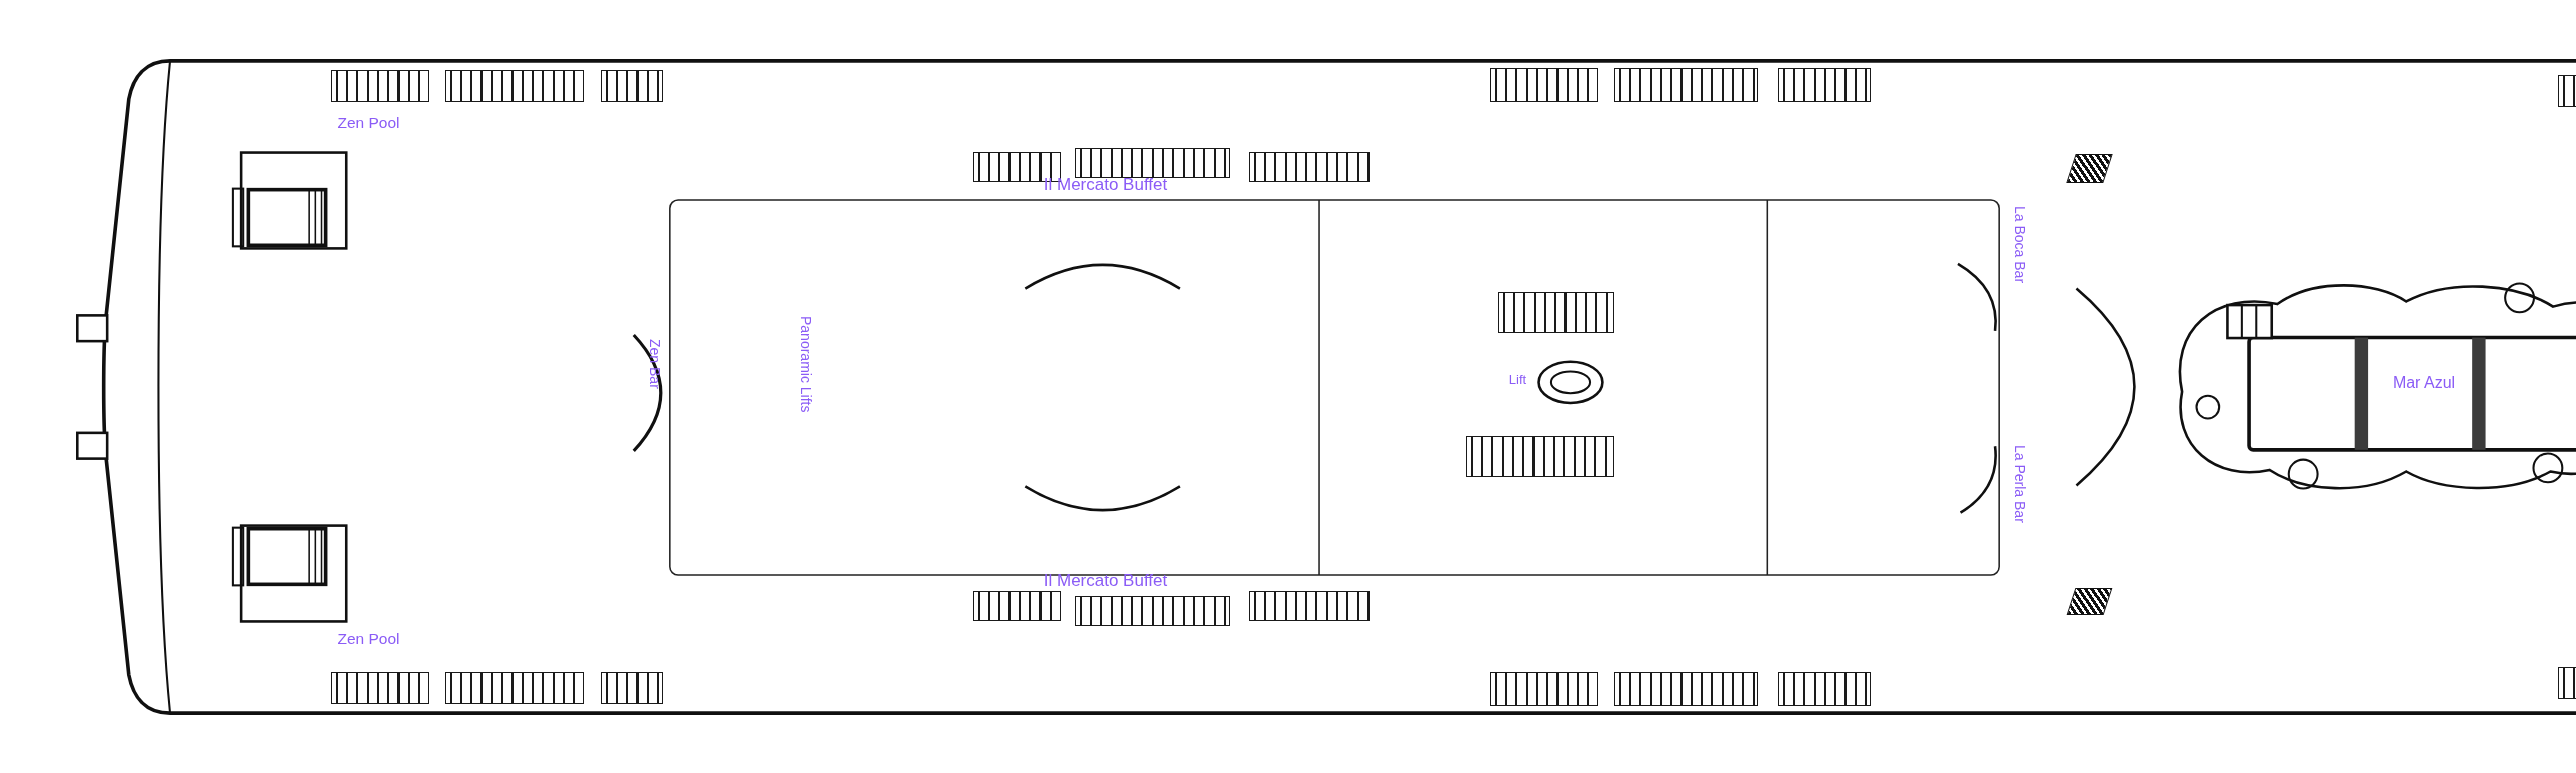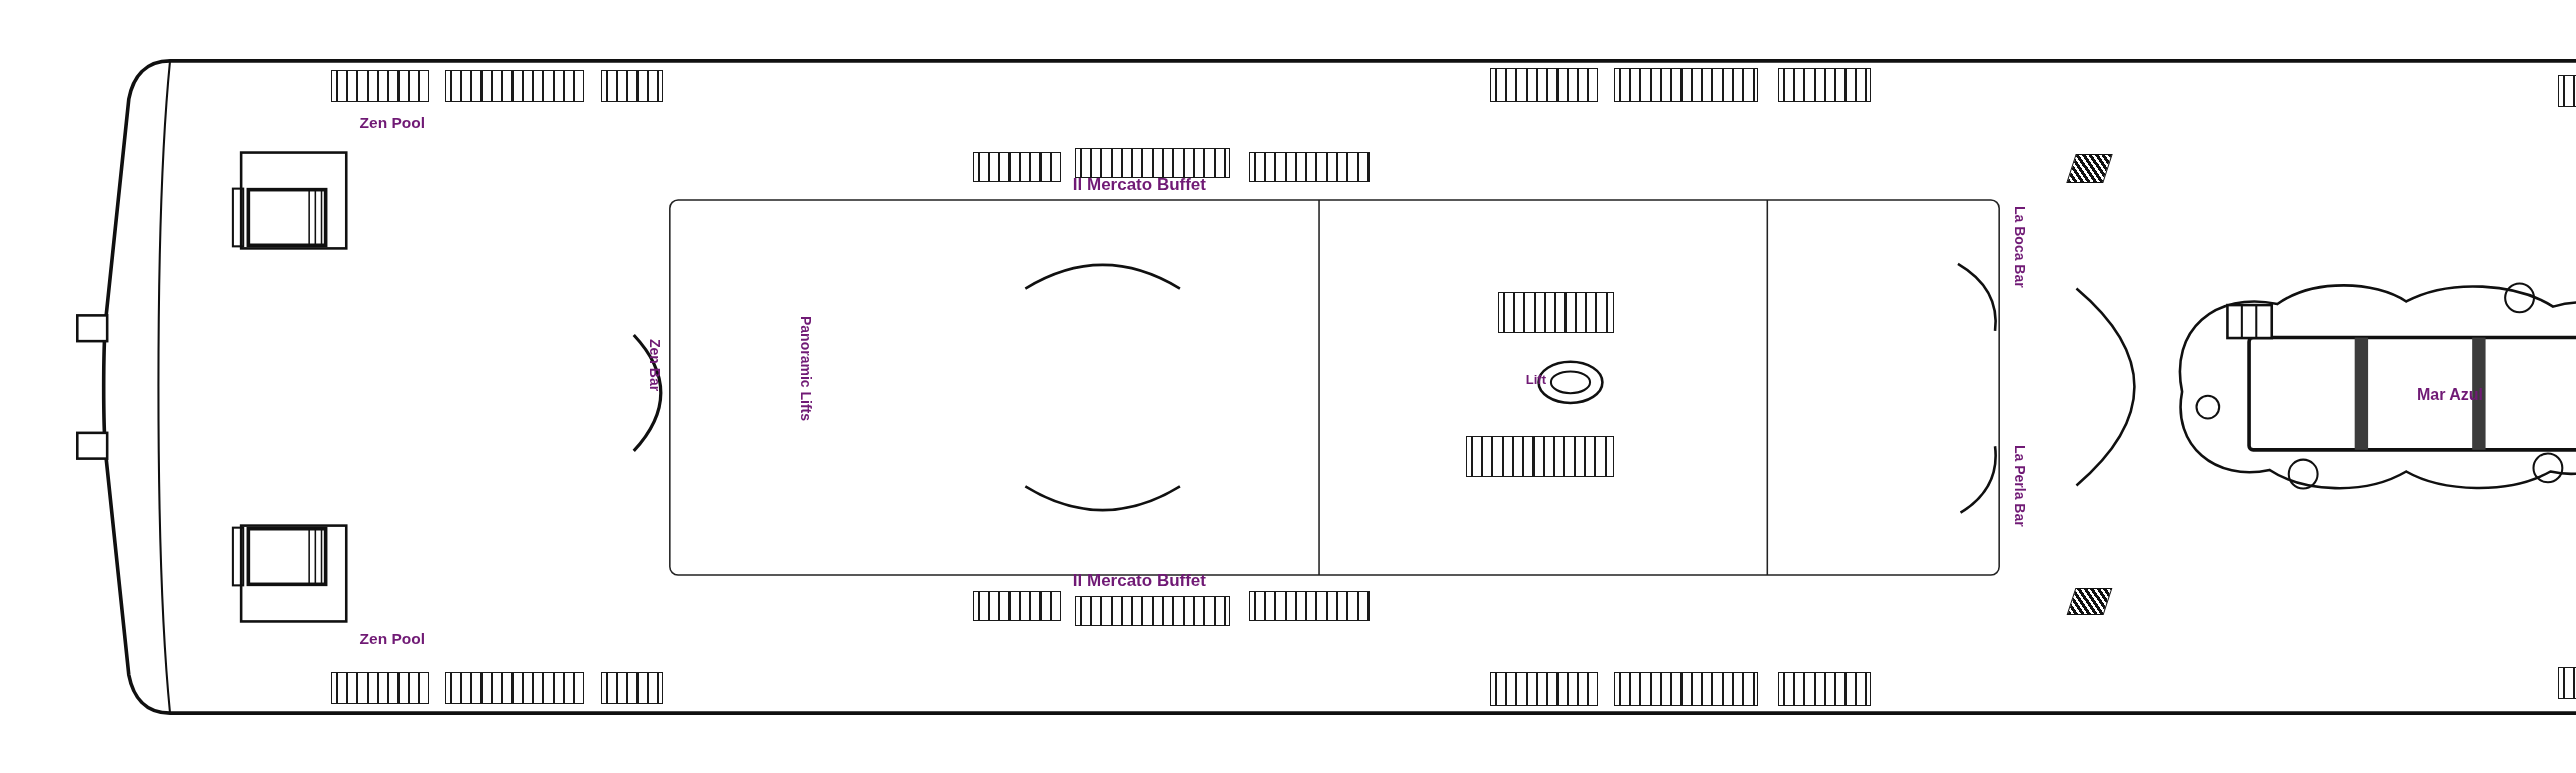--- a/index.html
+++ b/index.html
@@ -1,19 +1,19 @@
 <!DOCTYPE html>
 <html style="font-size:8.2px"><head>
 <meta charset="utf-8">
 <style>
   html,body{margin:0;padding:0;background:#fff;}
   .stage{position:relative;width:4122px;height:774px;background:#fff;overflow:hidden;
          font-family:"Liberation Sans", sans-serif;}
   svg{position:absolute;left:0;top:0;}
-  .lbl{position:absolute;color:#701a75;font-weight:700;font-size:15.5px;text-align:right;line-height:1.05;}
+  .lbl{position:absolute;color:#8b5cf6;font-weight:400;font-size:15.5px;text-align:center;line-height:1.05;}
   .vlbl{writing-mode:vertical-rl;text-orientation:sideways;height:auto;}
   .furn{position:absolute;border:1.5px solid #1a1a1a;box-sizing:border-box;
         background:repeating-linear-gradient(90deg,#fff 0 3.6px,#1a1a1a 3.6px 5.7px,#fff 5.7px 10.3px);}
   .hatch{position:absolute;border:1px solid #111;box-sizing:border-box;transform:skewX(-18deg);
         background:repeating-linear-gradient(45deg,#111 0 2.6px,#fff 2.6px 4.6px);}
 </style>
 </head>
 <body>
 
 <div class="stage">
@@ -136,18 +136,18 @@
 
   <div class="lbl" style="left:312px;top:115px;width:113px;">Zen Pool</div>
   <div class="lbl" style="left:312px;top:631px;width:113px;">Zen Pool</div>
   <div class="lbl" style="left:1005px;top:176px;width:201px;font-size:17px;">Il Mercato Buffet</div>
   <div class="lbl" style="left:1005px;top:572px;width:201px;font-size:17px;">Il Mercato Buffet</div>
   <div class="lbl vlbl" style="left:647px;top:339px;font-size:14px;">Zen Bar</div>
   <div class="lbl vlbl" style="left:798px;top:316px;font-size:14px;">Panoramic Lifts</div>
   <div class="lbl" style="left:1489px;top:373px;width:57px;font-size:13px;">Lift</div>
   <div class="lbl vlbl" style="left:2012px;top:206px;font-size:14px;">La Boca Bar</div>
   <div class="lbl vlbl" style="left:2012px;top:445px;font-size:14px;">La Perla Bar</div>
-  <div class="lbl" style="left:2365px;top:375px;width:118px;font-size:16px;margin-top:12px;">Mar Azul</div>
+  <div class="lbl" style="left:2365px;top:375px;width:118px;font-size:16px;">Mar Azul</div>
 
   <div id="cabin-layer"></div>
 
 </div>
 
 
 </body></html>

